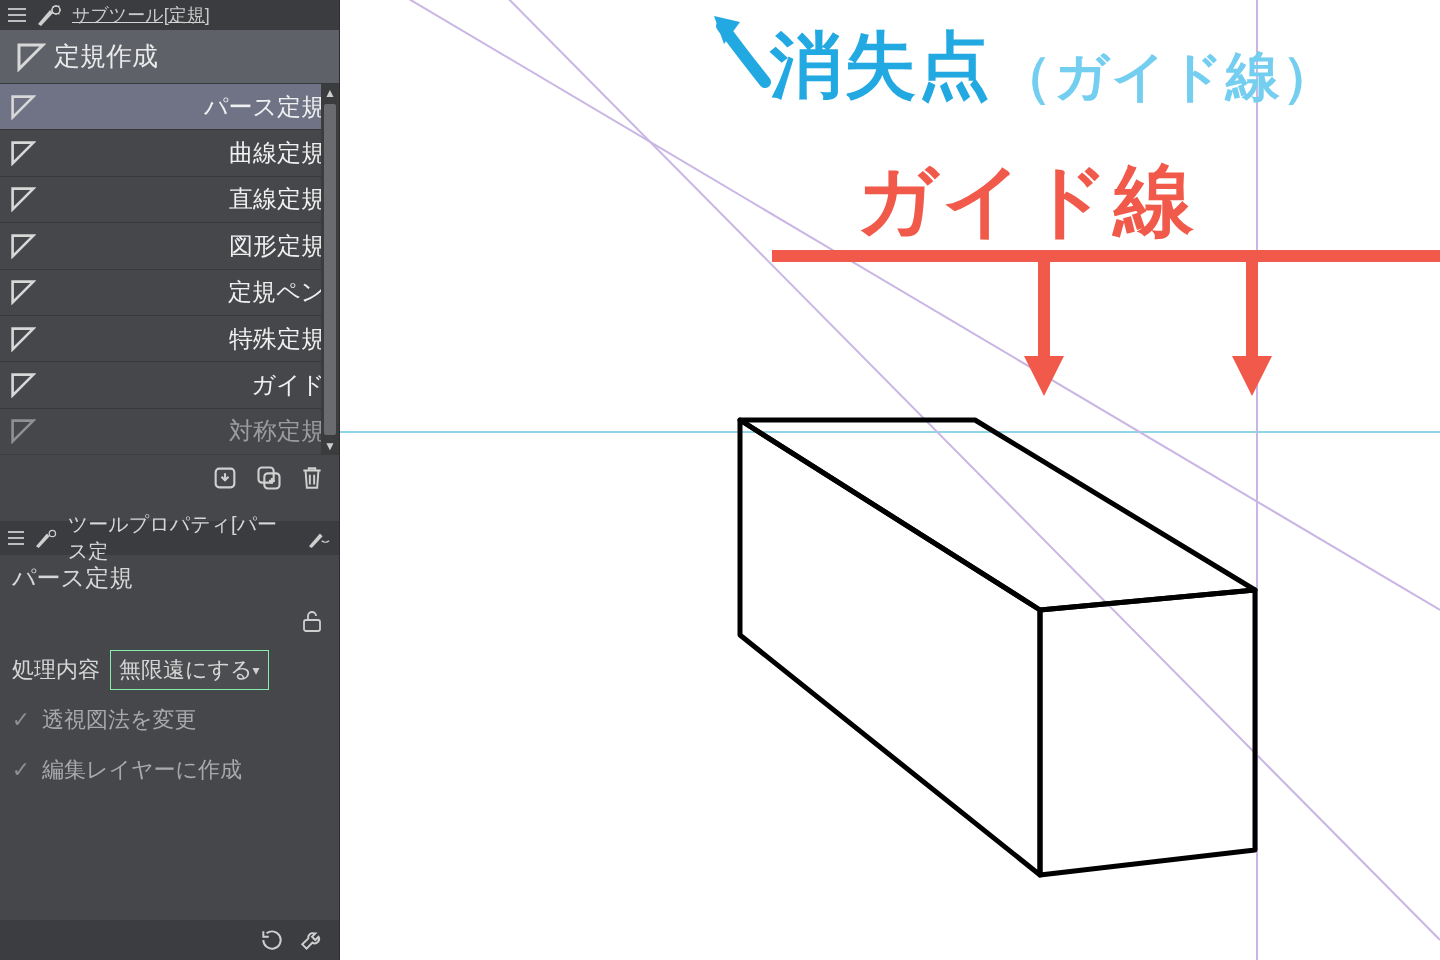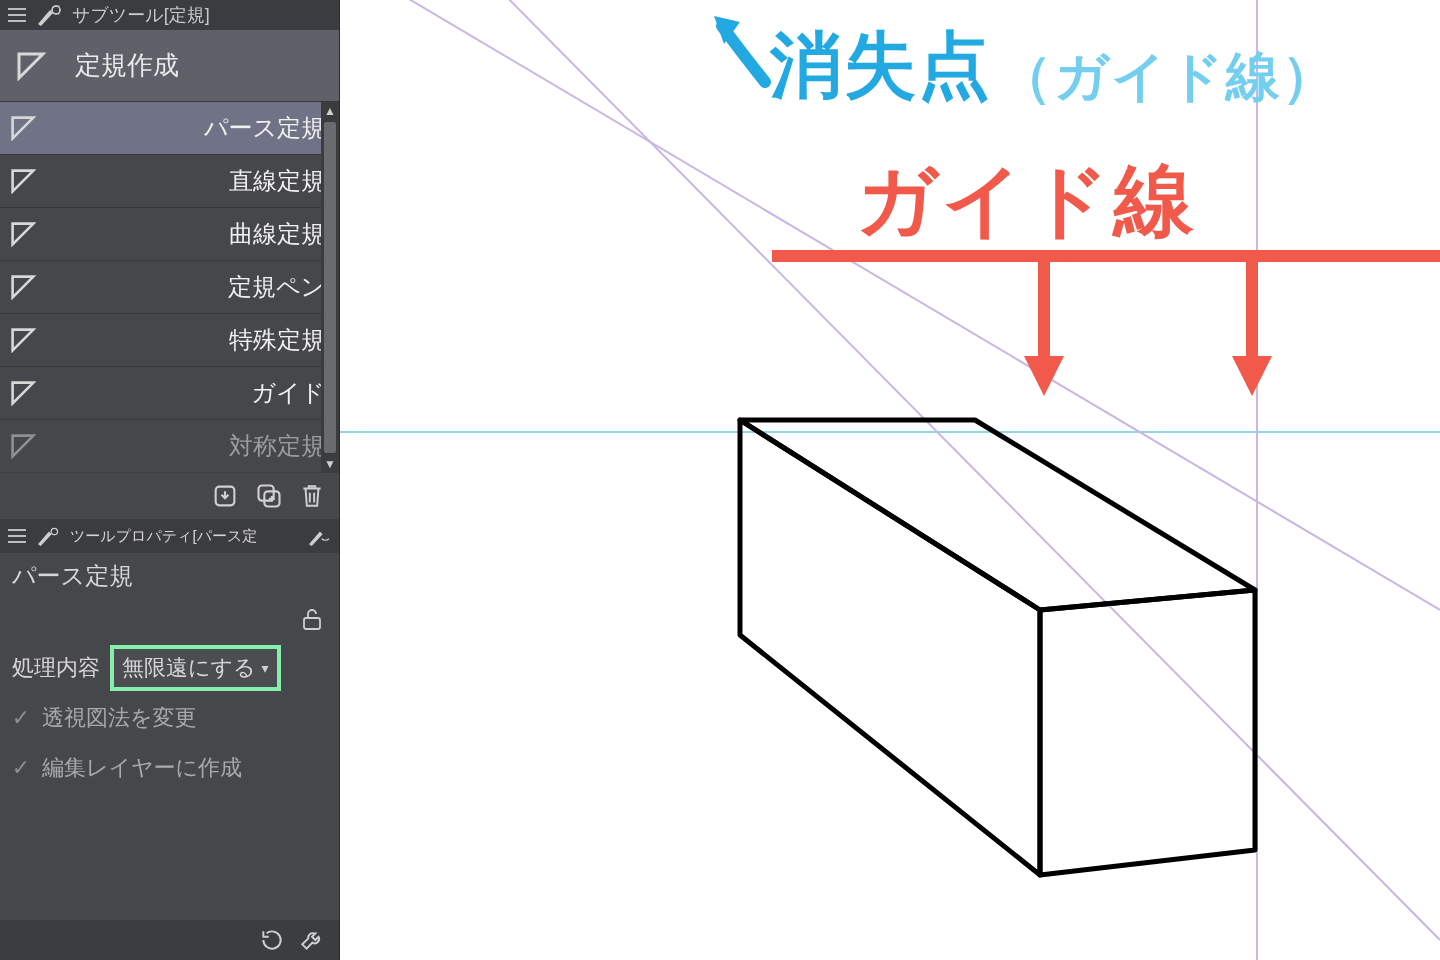--- a/index.html
+++ b/index.html
@@ -14,29 +14,30 @@
     display: flex; flex-direction: column;
     font-size: 20px;
     border-right: 1px solid #2d2d2f;
     flex-shrink: 0;
   }
 
   .panel-header {
     display: flex; align-items: center; gap: 10px;
     height: 30px; padding: 0 8px;
     background: #3b3c3f;
+    text-decoration: underline;
   }
   .menu-icon { width: 18px; height: 14px; display:flex; flex-direction:column; justify-content:space-between;}
   .menu-icon span{height:2px;background:#bdbdbd;}
   .brush-gear-icon svg { display:block; }
   .panel-header .title { font-size: 18px; color:#c9c9c9; }
 
   .group-tab {
-    display:flex; align-items:center; gap:29px;
-    height:72px; padding:18px 16px;
+    display:flex; align-items:center; gap:8px;
+    height:54px; padding:18px 16px;
     background:#5f6169; color:#eaeaea; font-size:26px;
     border-bottom:1px solid #37383a;
   }
 
   .list-wrap { position:relative; flex:0 0 auto; }
   .tool-list { display:flex; flex-direction:column; height:371px; overflow:hidden; }
   .tool-item {
     display:flex; align-items:center; gap:10px;
     height:53px; padding:0 14px 0 10px;
     border-bottom:1px solid #37383a;
@@ -58,32 +59,32 @@
   .list-actions{
     height:46px; display:flex; justify-content:flex-end; align-items:center; gap:16px;
     padding:0 14px; background:#46474a;
   }
   .act-icon{color:#d0d0d0;}
   .act-icon svg{display:block;}
 
   
   .prop-header{
     display:flex; align-items:center; gap:10px;
-    height:34px; padding:0 8px; background:#3b3c3f; font-size:15px;
+    height:34px; padding:0 8px; background:#3b3c3f; font-size:20px;margin-top:20px;
   }
   .prop-header .grow{flex:1;}
   .prop-title-row{
     height:46px; display:flex; align-items:center; padding:0 12px; font-size:24px;
   }
   .lock-row{height:40px;display:flex;justify-content:flex-end;align-items:center;padding:0 16px;}
   .prop-section{ padding:4px 12px 12px; }
   .prop-row{ display:flex; align-items:center; gap:10px; height:50px; font-size:22px;}
   .select{
-    display:flex; align-items:center; gap:6px;
-    border:4px solid #86efac; padding:4px 8px; background:#4c4d50;
+    display:flex; align-items:center; 
+    border:1px solid #86efac; padding:4px 8px; background:#4c4d50;
   }
   .chev{font-size:14px;color:#cfcfcf;}
   .check-row{display:flex;align-items:center;gap:12px;height:50px;font-size:22px;color:#a9a9ab;}
   .check-row .chk{width:18px;height:18px;display:flex;align-items:center;justify-content:center;color:#8e8f91;}
 
   .panel-flexgrow{flex:1;}
   .panel-footer{height:40px;background:#3c3d40;display:flex;justify-content:flex-end;align-items:center;gap:14px;padding:0 14px;}
 
   
   .canvas{ position:relative; flex:1; height:100%; background:#fff; overflow:hidden;}
@@ -145,30 +146,39 @@
         <span class="spacer"></span>
         <span>パース定規</span>
       </div>
       <div class="tool-item">
         <span class="triangle-ruler-icon">
             <svg width="26" height="26" viewBox="0 0 30 30">
               <path d="M3 3 H27 L3 27 Z" fill="none" stroke="#d8d8d8" stroke-width="3"></path>
             </svg>
           </span>
         <span class="spacer"></span>
+        <span>曲線定規</span>
+      </div>
+      <div class="tool-item">
+        <span class="triangle-ruler-icon">
+            <svg width="26" height="26" viewBox="0 0 30 30">
+              <path d="M3 3 H27 L3 27 Z" fill="none" stroke="#d8d8d8" stroke-width="3"></path>
+            </svg>
+          </span>
+        <span class="spacer"></span>
         <span>直線定規</span>
       </div>
       <div class="tool-item">
         <span class="triangle-ruler-icon">
             <svg width="26" height="26" viewBox="0 0 30 30">
               <path d="M3 3 H27 L3 27 Z" fill="none" stroke="#d8d8d8" stroke-width="3"></path>
             </svg>
           </span>
         <span class="spacer"></span>
-        <span>曲線定規</span>
+        <span>図形定規</span>
       </div>
       <div class="tool-item">
         <span class="triangle-ruler-icon">
             <svg width="26" height="26" viewBox="0 0 30 30">
               <path d="M3 3 H27 L3 27 Z" fill="none" stroke="#d8d8d8" stroke-width="3"></path>
             </svg>
           </span>
         <span class="spacer"></span>
         <span>定規ペン</span>
       </div>

